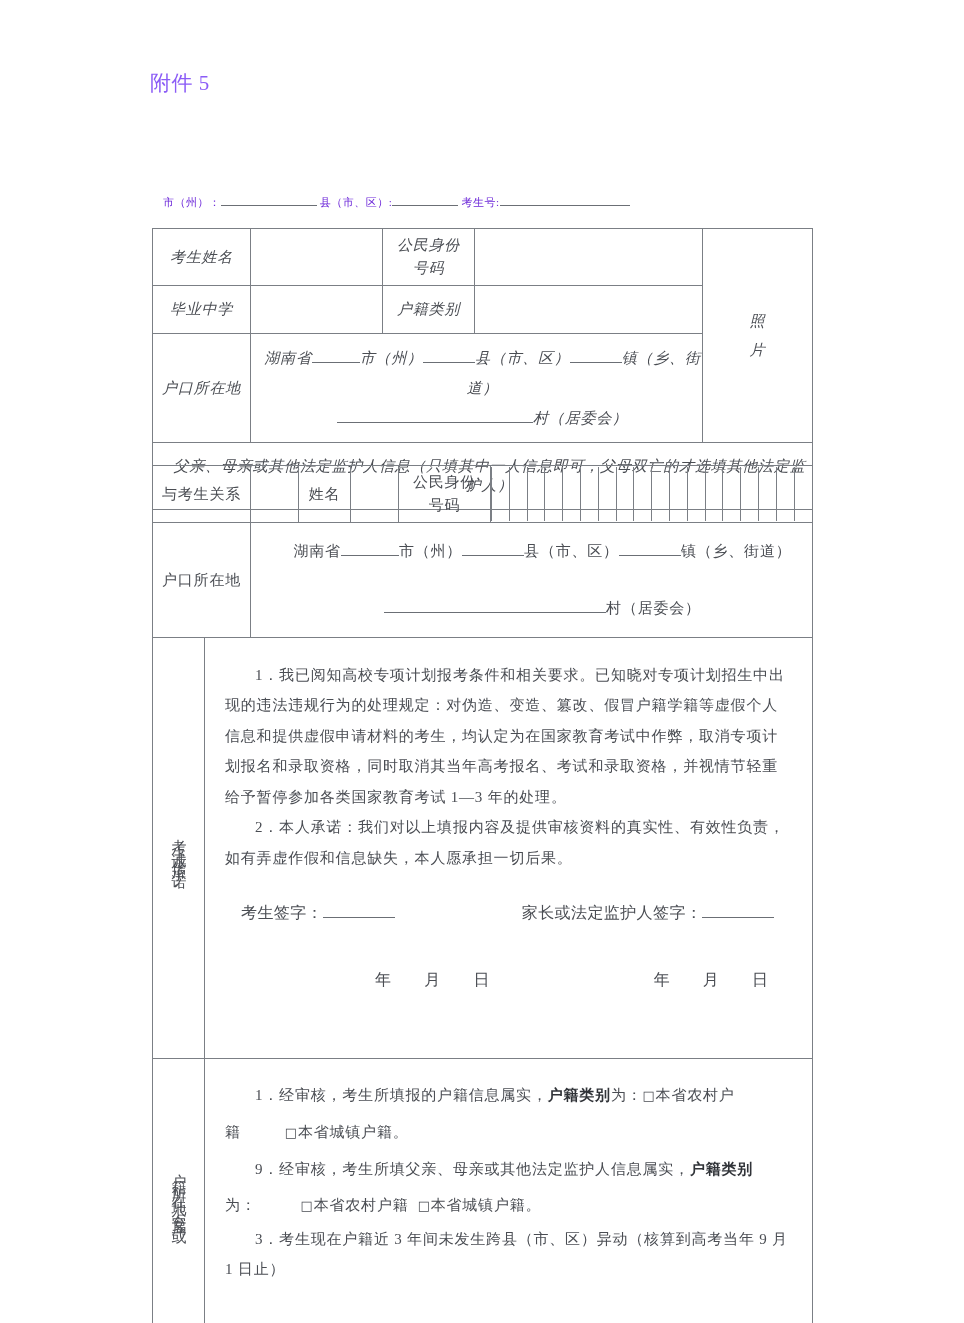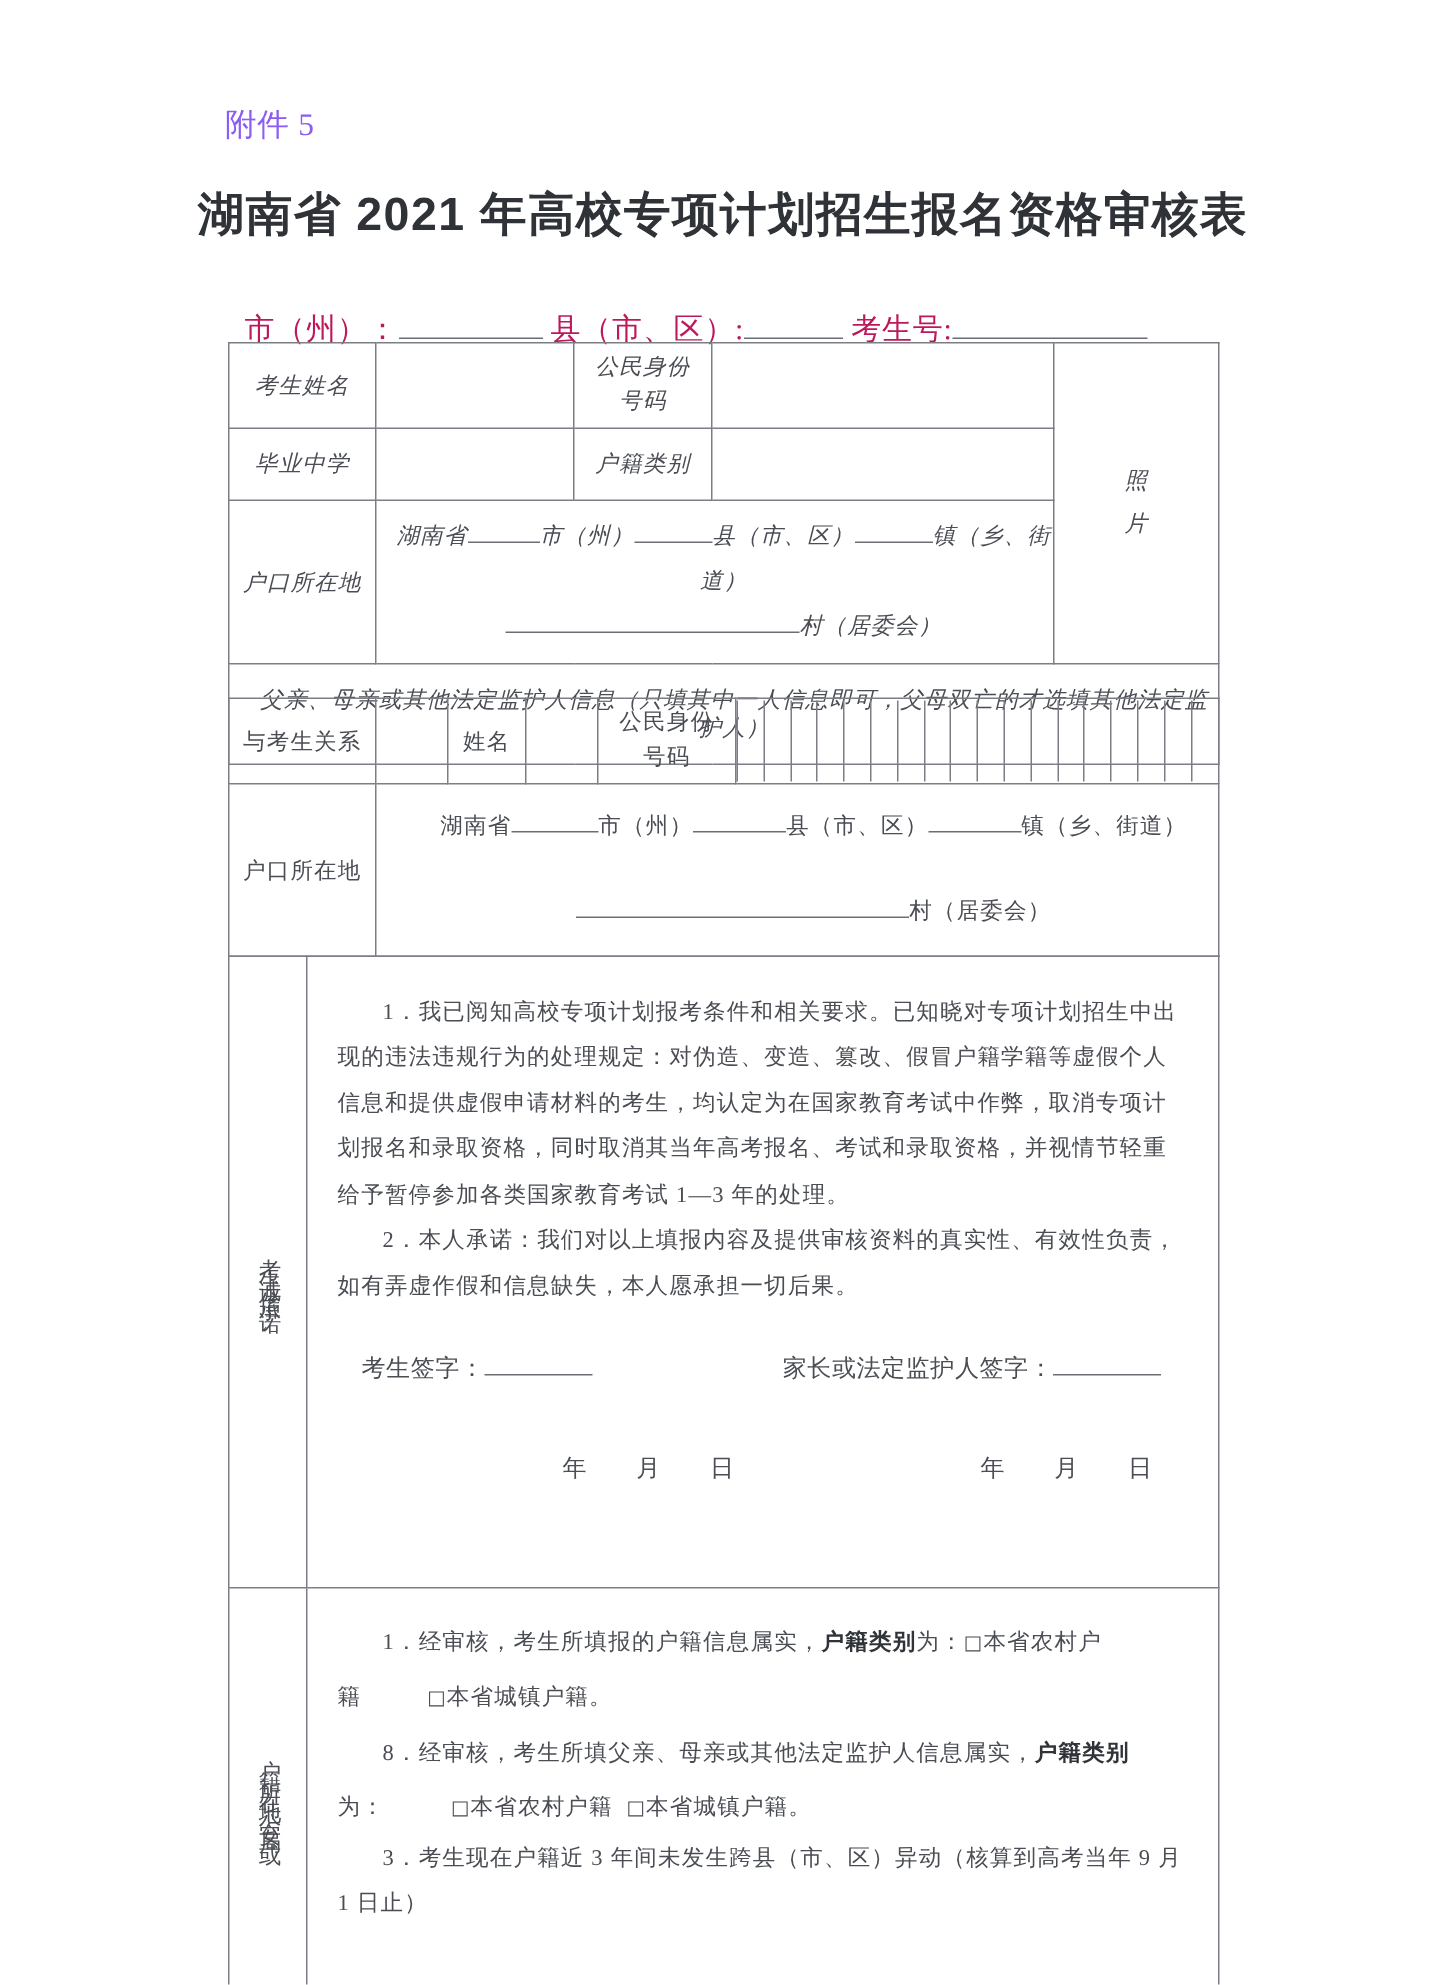--- a/index.html
+++ b/index.html
@@ -39,23 +39,23 @@
     text-align: center;
     font-size: 31px;
     font-weight: bold;
     letter-spacing: 1px;
     color: #2f3338;
     font-family: "Liberation Sans", "DejaVu Sans", sans-serif;
   }
   .id-line {
     position: absolute;
     left: 163px;
-    top: 206px;
-    font-size: 20px;
-    color: #be185d;
+    top: 190px;
+    font-size: 11px;
+    color: #6d28d9;
     white-space: nowrap;
     letter-spacing: 0.5px;
   }
   .ul {
     display: inline-block;
     border-bottom: 1px solid #6b6f75;
     vertical-align: baseline;
     height: 15px;
   }
 
@@ -168,21 +168,20 @@
   }
   .hang { text-indent: 0; margin: 0; }
   .indent-sp { display: inline-block; width: 44px; }
 </style>
 </head>
 <body>
 
 <div class="page">
 
   <div class="attach-no">附件 5</div>
-  <div class="doc-title">湖南省 2021 年高校专项计划招生报名资格审核表</div>
 
   <div class="id-line">
     <span>市（州）：</span><span class="ul" style="width:96px"></span>
     <span>县（市、区）:</span><span class="ul" style="width:66px"></span>
     <span>考生号:</span><span class="ul" style="width:130px"></span>
   </div>
 
   <table id="top-table" class="tbl">
     <colgroup>
       <col style="width:98px">
@@ -323,21 +322,21 @@
           </div>
         </td>
         <td class="police-cell">
           <p class="para">
             <span>1．经审核，考生所填报的户籍信息属实，</span><span class="bold-ch">户籍类别</span><span>为：</span><span class="cbx">□</span><span>本省农村户</span>
           </p>
           <p class="hang">
             <span>籍</span><span class="indent-sp"></span><span class="cbx">□</span><span>本省城镇户籍。</span>
           </p>
           <p class="para">
-            <span>8．经审核，考生所填父亲、母亲或其他法定监护人信息属实，</span><span class="bold-ch">户籍类别</span>
+            <span>9．经审核，考生所填父亲、母亲或其他法定监护人信息属实，</span><span class="bold-ch">户籍类别</span>
           </p>
           <p class="hang">
             <span>为：</span><span class="indent-sp"></span><span class="cbx">□</span><span>本省农村户籍</span>&nbsp;&nbsp;<span class="cbx">□</span><span>本省城镇户籍。</span>
           </p>
           <p class="para" style="line-height:2.0">3．考生现在户籍近 3 年间未发生跨县（市、区）异动（核算到高考当年 9 月 1 日止）</p>
         </td>
       </tr>
     </tbody>
   </table>
 

